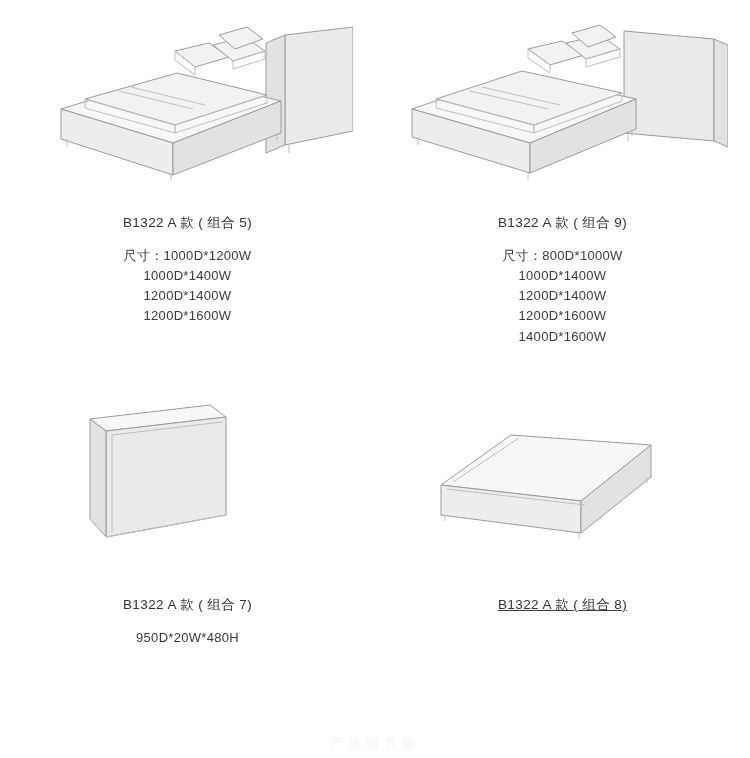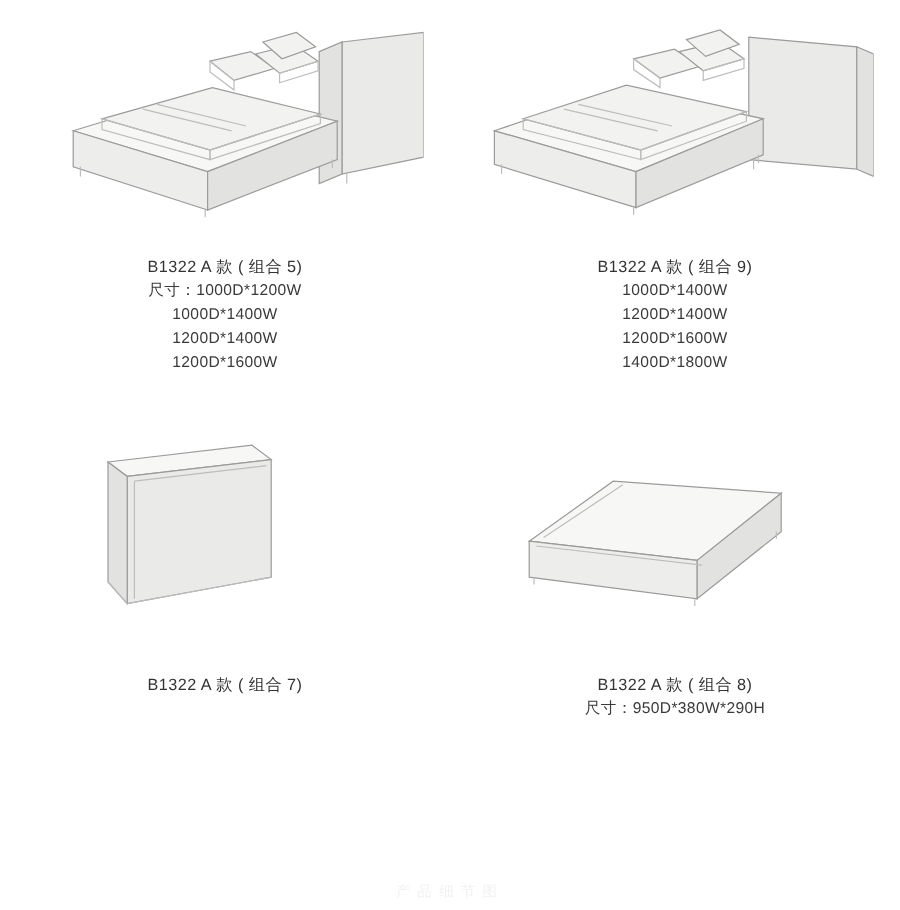--- a/index.html
+++ b/index.html
@@ -46,20 +46,21 @@
     text-align: center;
     font-size: 13.5px;
     color: #333333;
     letter-spacing: 0.4px;
     margin-top: 16px;
   }
   .dims {
     text-align: center;
     font-size: 13px;
     color: #3a3a3a;
+    margin-top: 14px;
     line-height: 1.55;
   }
   .dims .line {
     display: block;
     letter-spacing: 0.3px;
   }
   .watermark {
     position: absolute;
     left: 0;
     right: 0;
@@ -150,68 +151,69 @@
           <path class="sk-line-soft" d="M84 74 L162 92"></path>
 
           <path class="sk-line-soft" d="M20 124 L20 132"></path>
           <path class="sk-line-soft" d="M130 160 L130 166"></path>
           <path class="sk-line-soft" d="M234 116 L234 123"></path>
           <path class="sk-line-soft" d="M230 120 L230 128"></path>
         </svg>
       </div>
       <div class="caption">B1322 A 款 ( 组合 9)</div>
       <div class="dims">
+        <span class="line">尺寸：800D*1000W</span>
         <span class="line">1000D*1400W</span>
         <span class="line">1200D*1400W</span>
         <span class="line">1200D*1600W</span>
-        <span class="line">1400D*1800W</span>
+        <span class="line">1400D*1600W</span>
       </div>
     </div>
 
     <div class="cell" style="padding-top:18px;">
       <div class="figure tall">
         <svg width="300" height="215" viewBox="0 0 300 215">
 
           <path class="sk-fill-d sk-line" d="M52 54 L172 40 L188 52 L68 66 Z"></path>
           <path class="sk-fill-b sk-line" d="M68 66 L188 52 L188 150 L68 172 Z"></path>
           <path class="sk-fill-c sk-line" d="M52 54 L68 66 L68 172 L52 154 Z"></path>
 
           <path class="sk-line-soft" d="M74 70 L184 57"></path>
           <path class="sk-line-soft" d="M74 70 L74 168"></path>
 
           <path class="sk-line-soft" d="M52 154 L68 172"></path>
           <path class="sk-line-soft" d="M68 172 L188 150"></path>
         </svg>
       </div>
       <div class="caption">B1322 A 款 ( 组合 7)</div>
       <div class="dims">
-      </div>
-    </div>
-
-    <div class="cell" style="padding-top:18px;">
+        <span class="line">950D*20W*480H</span>
+      </div>
+    </div>
+
+    <div class="cell" style="padding-top:18px;text-decoration:underline;">
       <div class="figure tall">
         <svg width="300" height="215" viewBox="0 0 300 215">
 
           <path class="sk-fill-d sk-line" d="M28 120 L98 70 L238 80 L168 136 Z"></path>
 
           <path class="sk-fill-e sk-line" d="M28 120 L168 136 L168 168 L28 150 Z"></path>
 
           <path class="sk-fill-c sk-line" d="M168 136 L238 80 L238 112 L168 168 Z"></path>
 
           <path class="sk-line-soft" d="M40 117 L106 73"></path>
           <path class="sk-line-soft" d="M34 124 L172 140"></path>
 
           <path class="sk-line-soft" d="M32 150 L32 156"></path>
           <path class="sk-line-soft" d="M166 168 L166 174"></path>
           <path class="sk-line-soft" d="M234 112 L234 118"></path>
         </svg>
       </div>
       <div class="caption">B1322 A 款 ( 组合 8)</div>
       <div class="dims">
-        <span class="line">尺寸：950D*380W*290H</span>
       </div>
     </div>
 
   </div>
 
   <div class="watermark">产品细节图</div>
 
 </div>
 
 </body></html>

